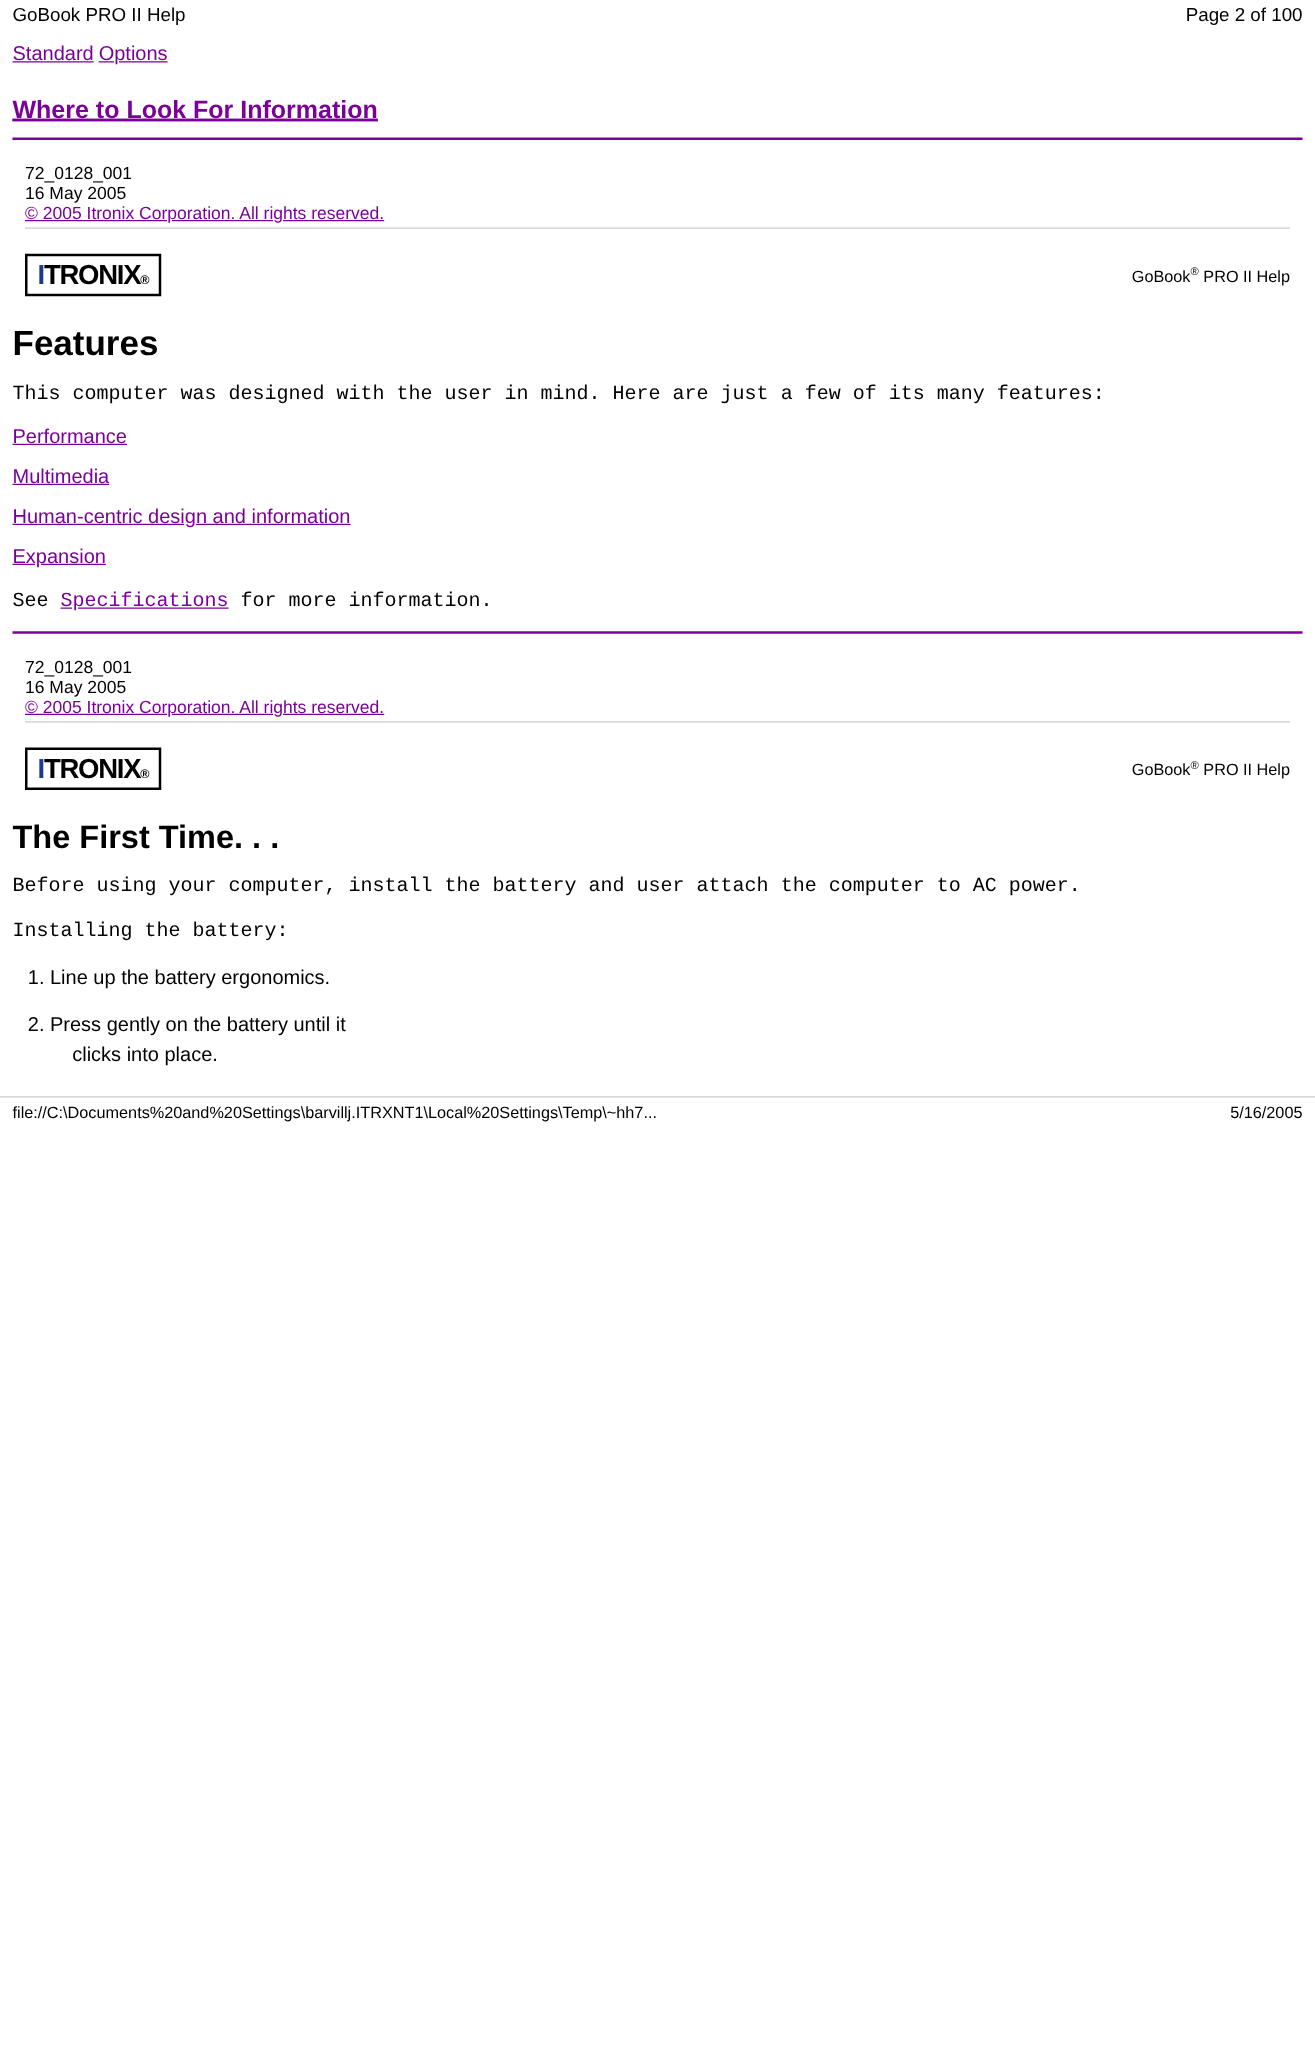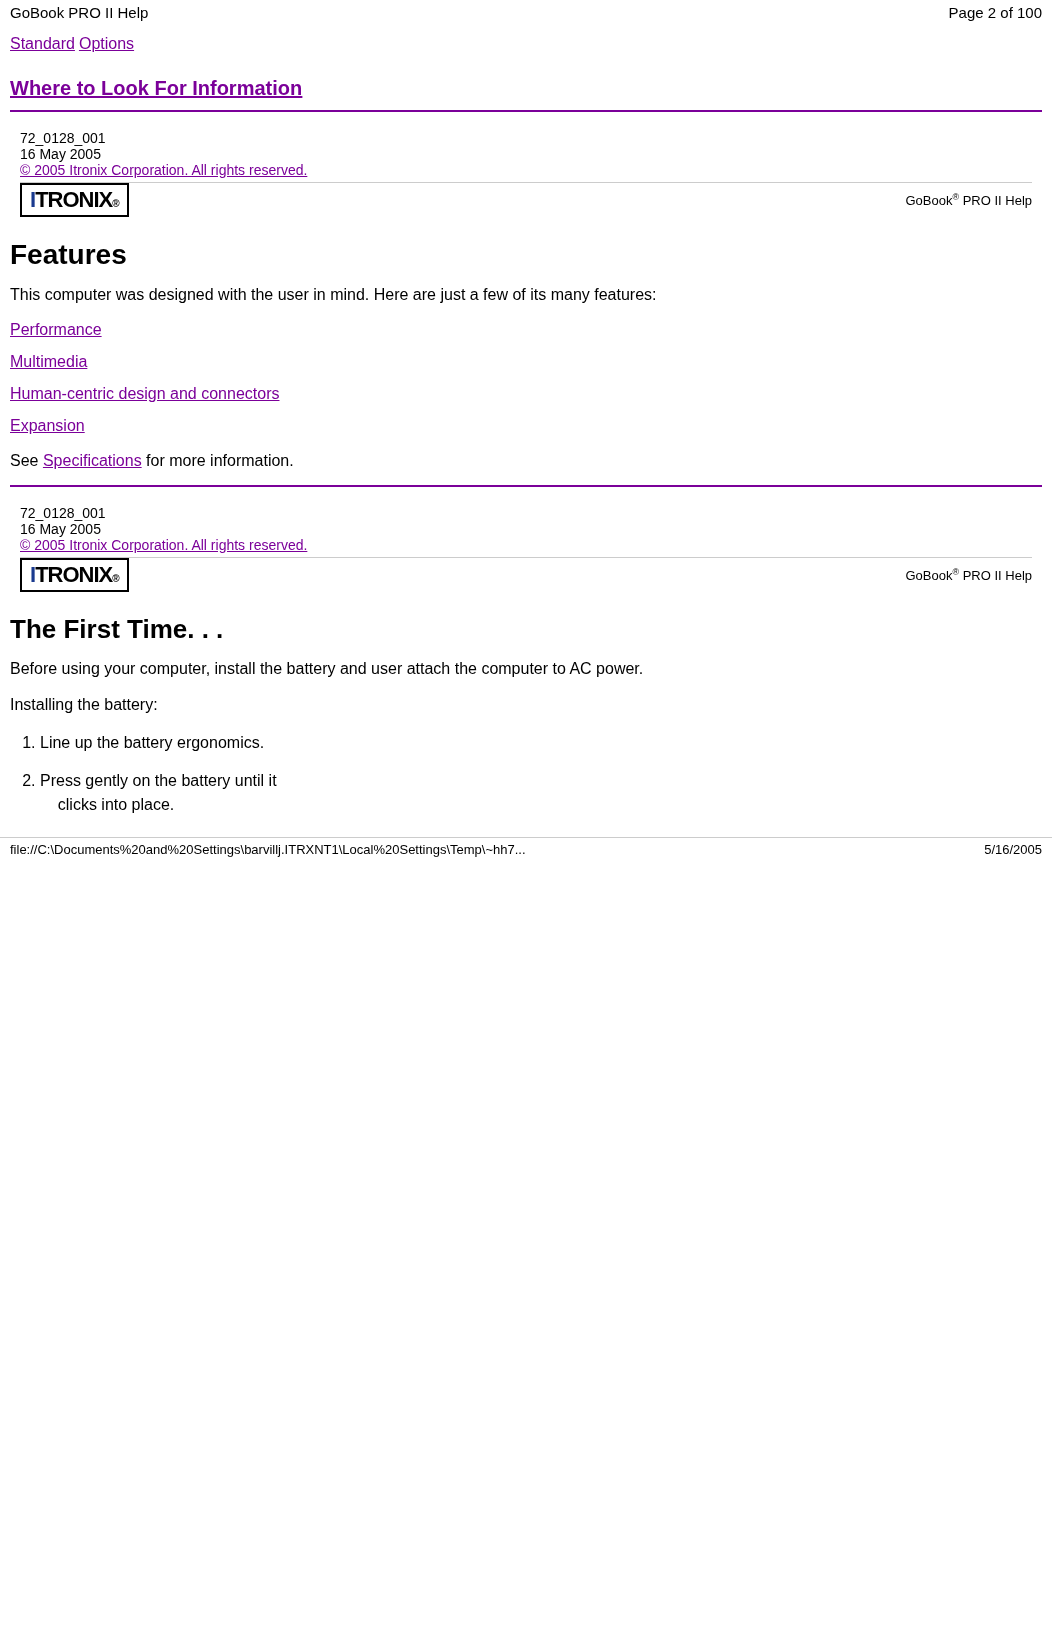--- a/index.html
+++ b/index.html
@@ -34,21 +34,21 @@
     .footer-block {
       padding: 8px 10px 4px 10px;
       font-size: 14px;
       font-family: Arial, sans-serif;
     }
     .footer-logo-row {
       display: flex;
       justify-content: space-between;
       align-items: center;
       border-top: 1px solid #ccc;
-      padding-top: 0;
+      padding-top: 20px;
       margin-top: 4px;
     }
     .itronix-logo {
       font-family: Arial Black, sans-serif;
       font-size: 22px;
       font-weight: 900;
       letter-spacing: -1px;
       color: #000;
       border: 2px solid #000;
       padding: 2px 8px;
@@ -71,21 +71,21 @@
       margin: 18px 0 12px 0;
     }
     h2 {
       font-size: 26px;
       font-weight: bold;
       font-family: Arial, sans-serif;
       margin: 18px 0 12px 0;
     }
     .body-text {
       font-size: 16px;
-      font-family: Liberation Sans, sans-serif;
+      font-family: Liberation Mono, monospace;
       margin: 12px 0;
       line-height: 1.5;
     }
     .link-item {
       display: block;
       margin: 14px 0;
       font-size: 16px;
       font-family: Arial, sans-serif;
     }
     .where-to-look-title {
@@ -165,21 +165,21 @@
         <span>GoBook</span><sup>®</sup><span> PRO II Help</span>
       </span>
     </div>
   </div>
 
   <h1>Features</h1>
   <p class="body-text">This computer was designed with the user in mind. Here are just a few of its many features:</p>
 
   <a class="link-item">Performance</a>
   <a class="link-item">Multimedia</a>
-  <a class="link-item">Human-centric design and connectors</a>
+  <a class="link-item">Human-centric design and information</a>
   <a class="link-item">Expansion</a>
 
   <p class="body-text">
     <span>See </span><a>Specifications</a><span> for more information.</span>
   </p>
 
   <hr class="section-divider">
 
   <div class="footer-block">
     <div>72_0128_001</div>

